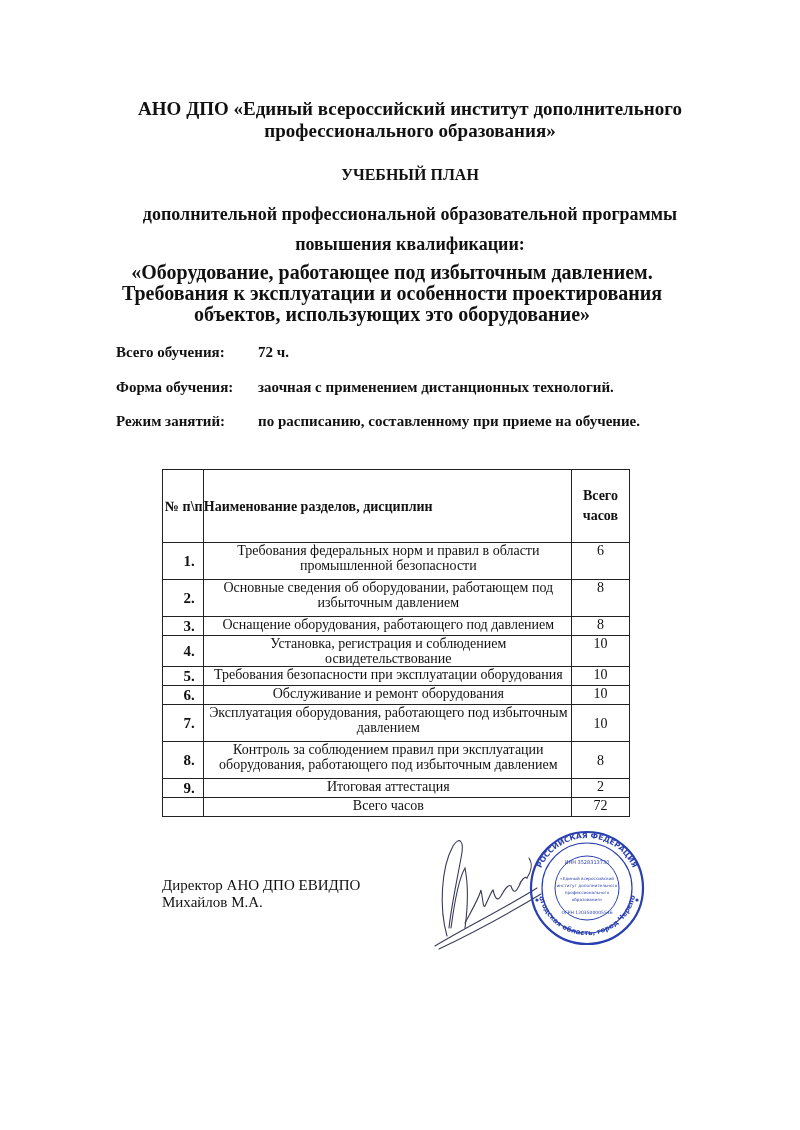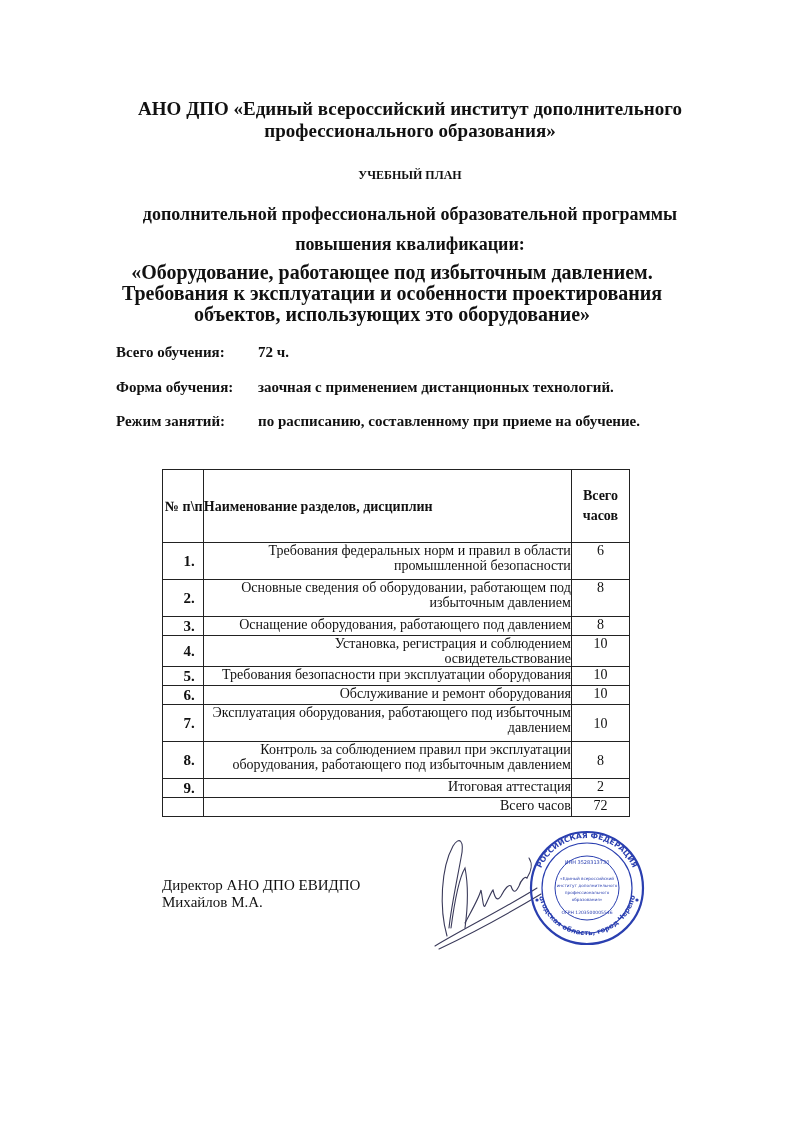--- a/index.html
+++ b/index.html
@@ -27,21 +27,21 @@
       text-align: center;
       font-weight: bold;
     }
     .org-title {
       top: 98px;
       font-size: 19px;
       line-height: 22px;
     }
     .doc-title {
       top: 164px;
-      font-size: 12px;
+      font-size: 16px;
       line-height: 22px;
     }
     .program-type {
       top: 199px;
       font-size: 18px;
       line-height: 30px;
     }
     .program-name {
       top: 262px;
       font-size: 20px;
@@ -95,21 +95,21 @@
     .hdr-name { text-align: left; }
     .hdr-hours { text-align: center; line-height: 20px; }
     td.num {
       text-align: right;
       padding-right: 8px !important;
       font-weight: bold;
       font-size: 15px;
       vertical-align: middle;
     }
     td.name {
-      text-align: right;
+      text-align: center;
       padding-left: 2px !important;
       vertical-align: top;
       font-weight: normal;
     }
     td.hours {
       text-align: center;
       vertical-align: top;
     }
     tr.two-line td { height: 36px; }
     tr.two-line td.hours.mid { vertical-align: middle; }

